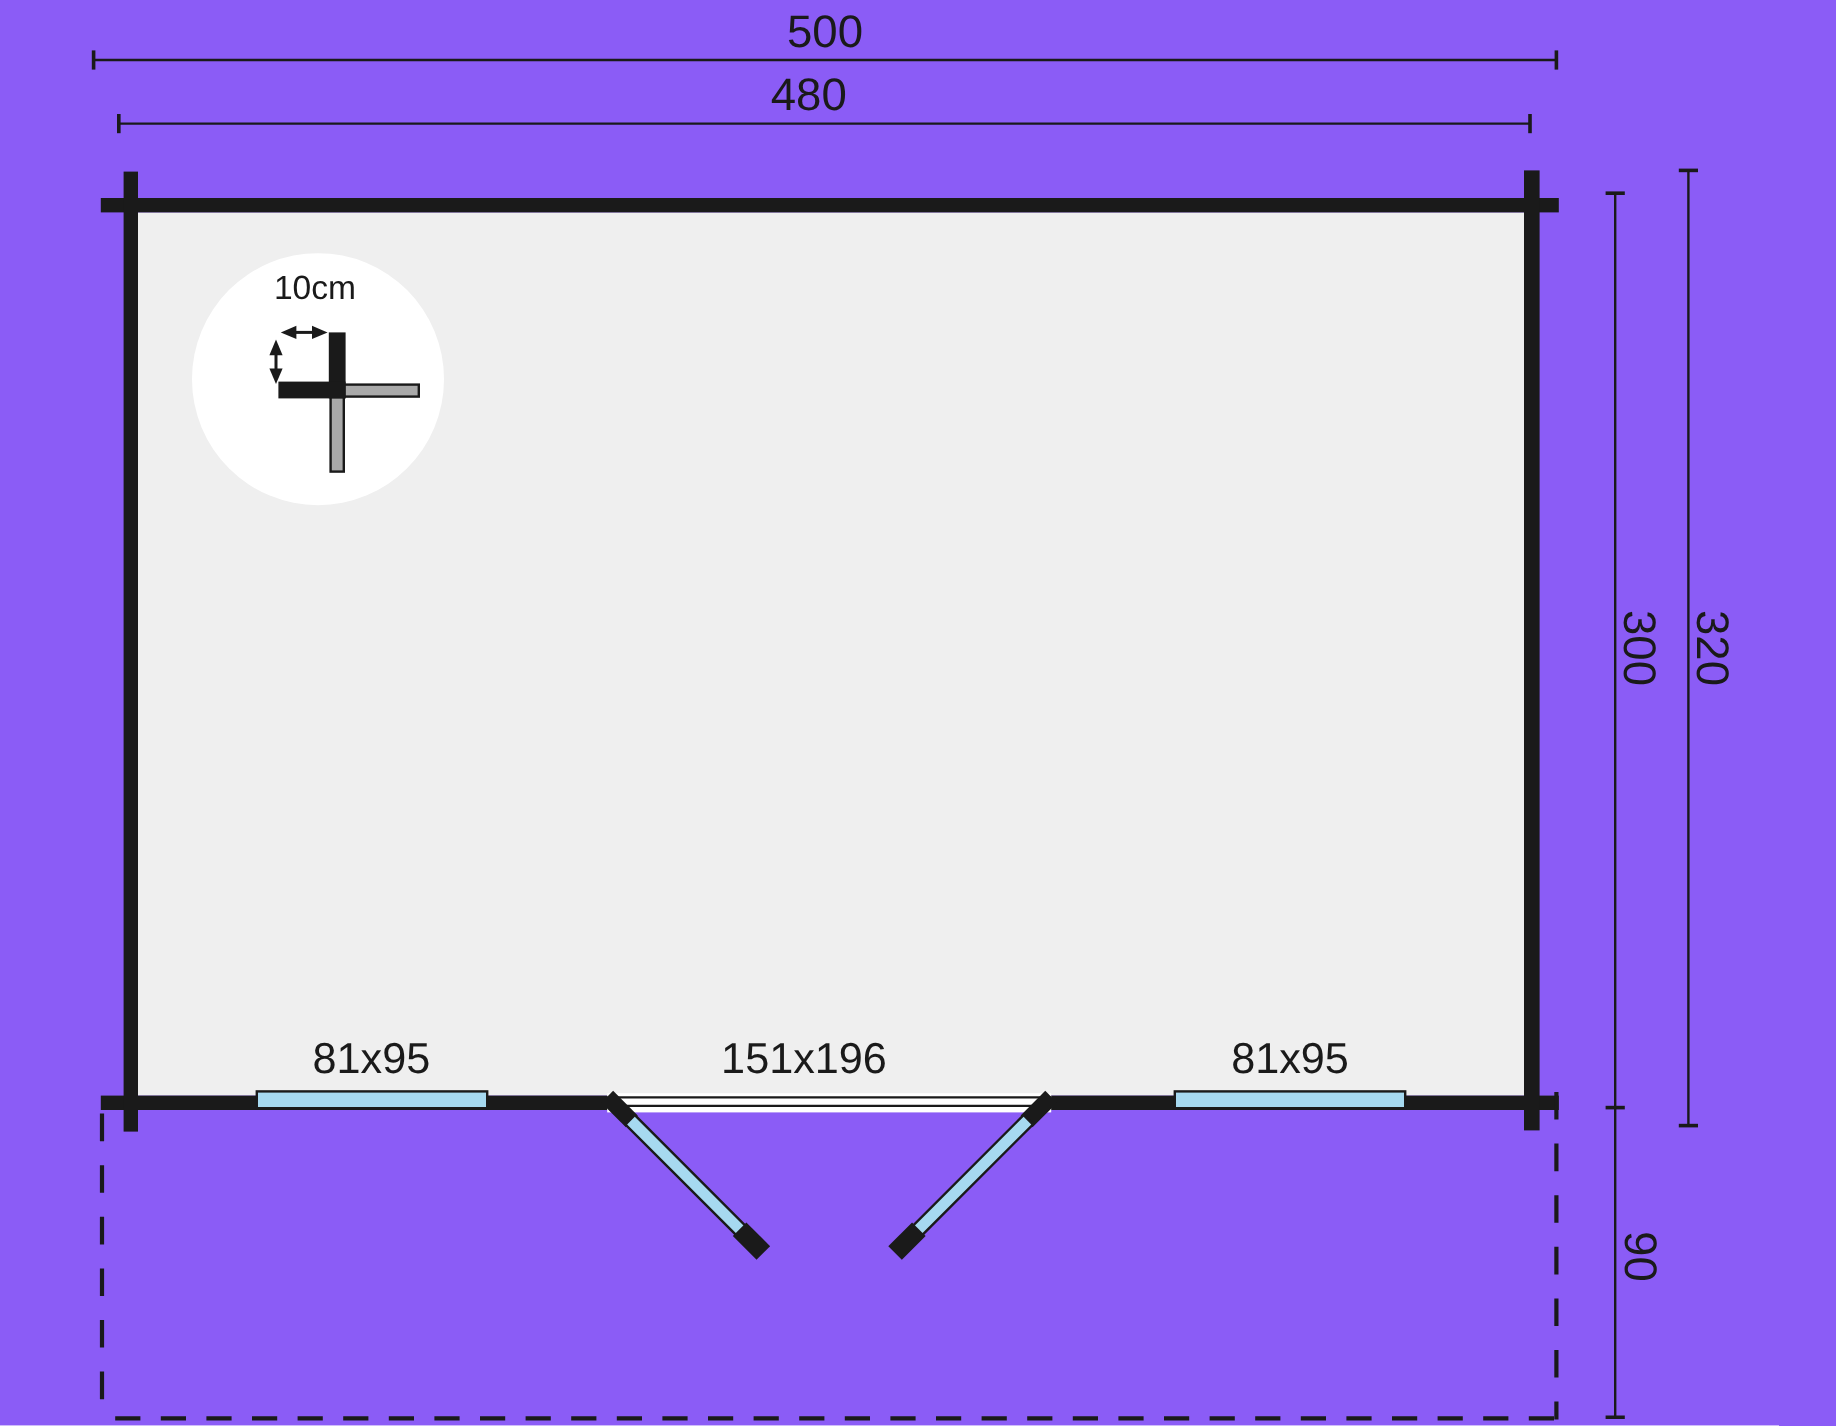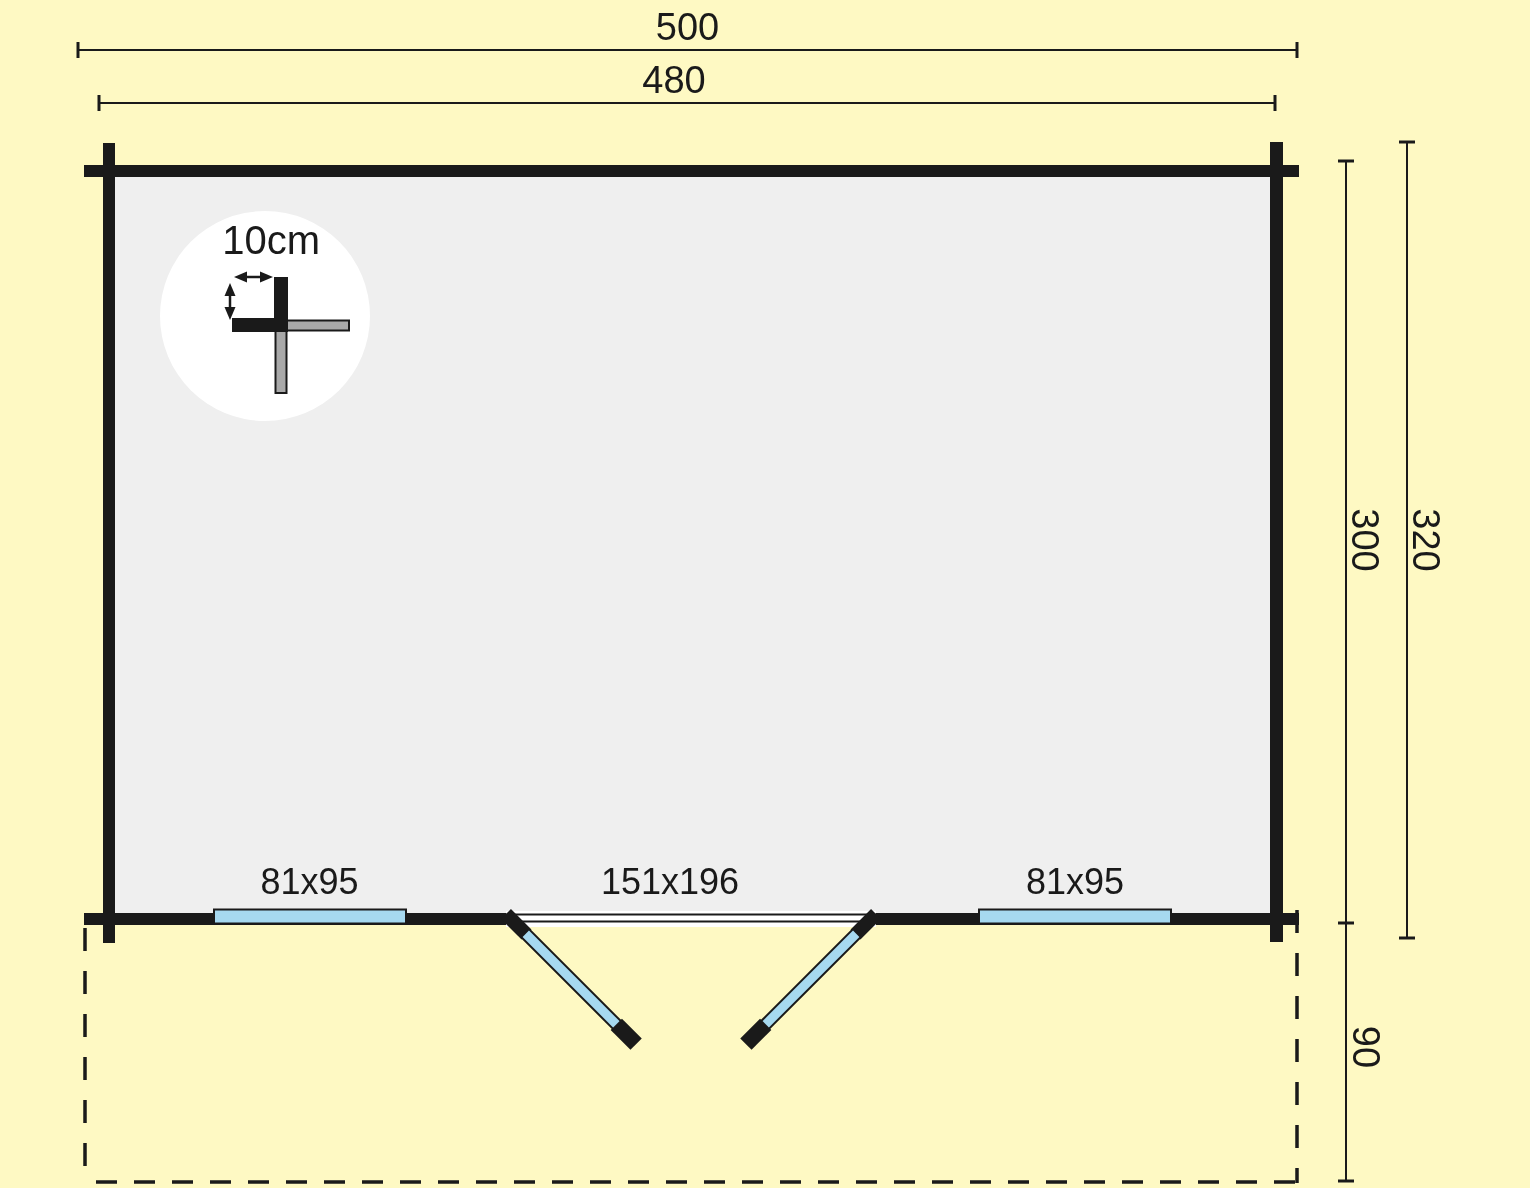--- a/index.html
+++ b/index.html
@@ -1,19 +1,19 @@
 <!DOCTYPE html>
 <html><head>
 <meta charset="utf-8">
 <style>
   html,body{margin:0;padding:0;background:#ffffff;}
   .canvas{
     position:relative;
     width:1530px;height:1188px;
-    background:#fef9c3;
+    background:#8b5cf6;
     font-family:"Liberation Sans", sans-serif;
     color:#1a1a1a;
     overflow:hidden;
   }
   .interior{
     position:absolute;
     left:115px;top:177px;width:1155px;height:736px;
     background:#efefef;
   }
   svg.overlay{
@@ -31,22 +31,22 @@
   .lbl-rot{
     position:absolute;
     width:80px;height:40px;
     font-size:38px;line-height:40px;
     text-align:center;white-space:nowrap;
     transform:rotate(90deg);
     color:#1a1a1a;
   }
   .lbl-small{
     position:absolute;
-    font-size:40px;line-height:36px;
-    text-align:right;white-space:nowrap;
+    font-size:28px;line-height:36px;
+    text-align:center;white-space:nowrap;
     color:#1a1a1a;
   }
 </style>
 </head>
 <body>
 
 <div class="canvas">
 
   <div class="interior"></div>
 

